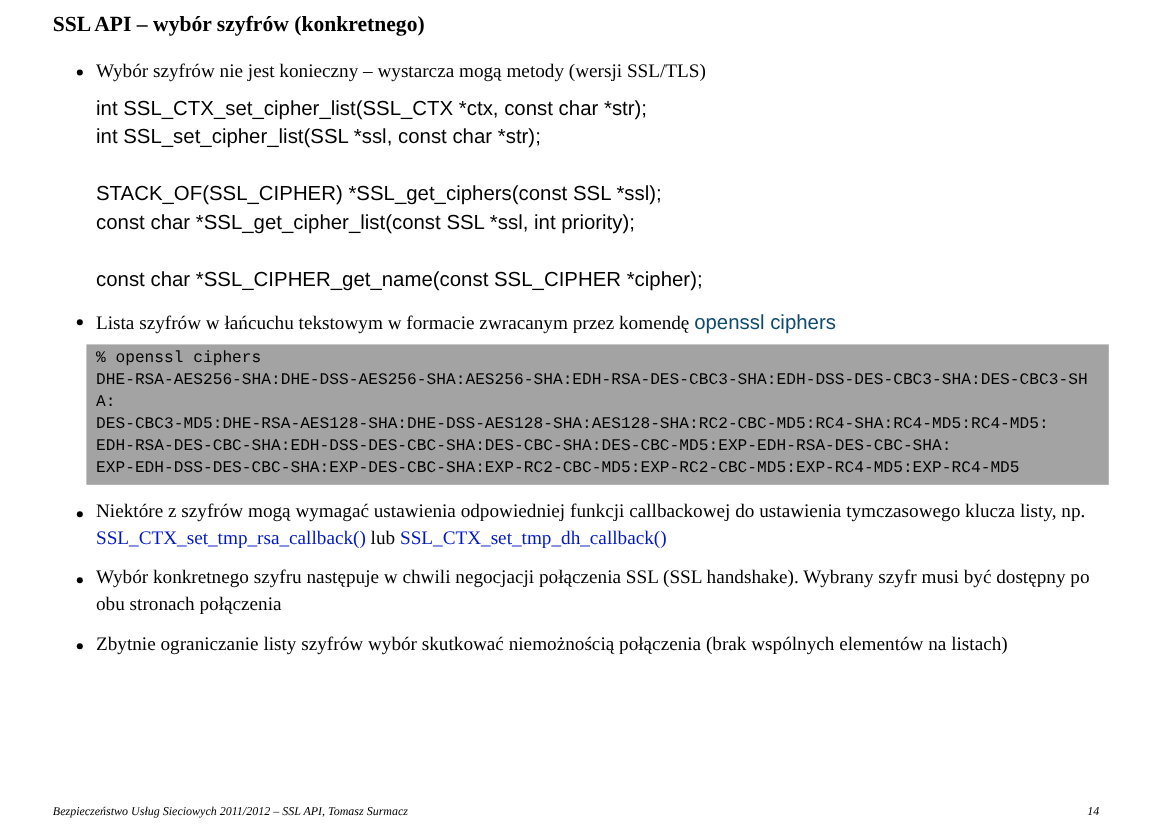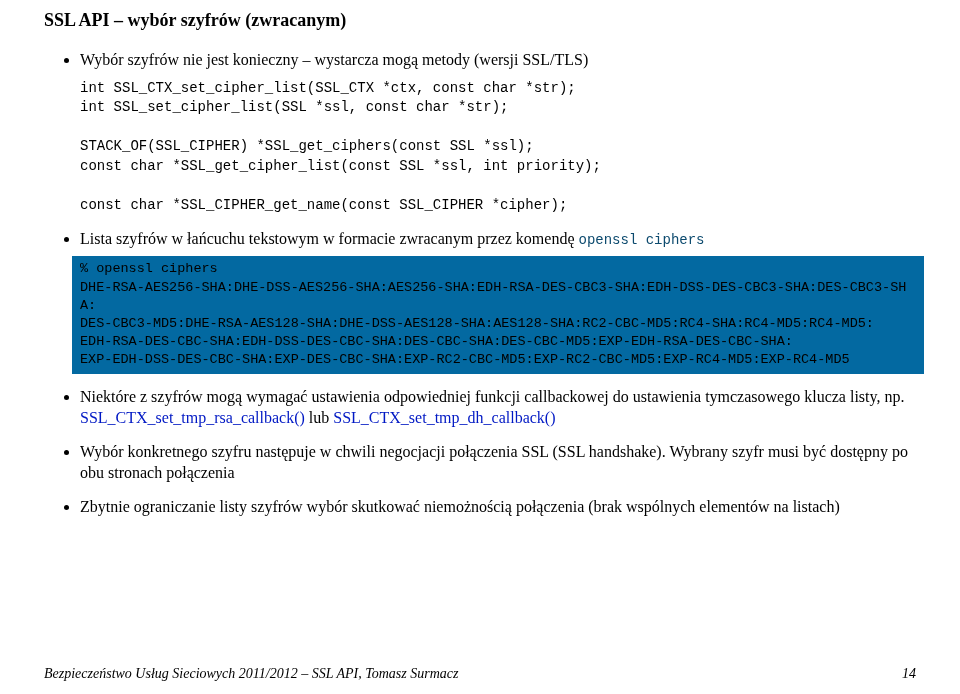--- a/index.html
+++ b/index.html
@@ -40,63 +40,63 @@
     content: "";
     position: absolute;
     left: 0;
     top: 0.58em;
     width: 5px;
     height: 5px;
     background: #000;
     border-radius: 50%;
   }
   .mono {
-    font-family: Liberation Mono, monospace;
-    font-size: 14px;
+    font-family: Liberation Sans, sans-serif;
+    font-size: 17px;
     line-height: 1.4;
     white-space: pre;
   }
   .codeblock {
     margin: 8px 0 10px 0;
   }
   .cmd {
     color: #0c4a6e;
   }
   .shaded {
-    background: #0369a1;
+    background: #a3a3a3;
     margin: 6px -8px 10px -8px;
     padding: 4px 8px;
     font-family: "Courier New", Courier, monospace;
     font-size: 13.5px;
     line-height: 1.35;
     white-space: pre-wrap;
     word-break: break-all;
   }
   .link {
     color: #0018c4;
     text-align: center;
   }
   .footer {
     position: absolute;
     left: 44px;
     right: 44px;
     bottom: 12px;
     display: flex;
     justify-content: space-between;
     font-style: italic;
-    font-size: 14px;
+    font-size: 10px;
     text-align: center;
   }
 </style>
 </head>
 <body>
 
 <div class="page">
 
-  <div class="title">SSL API – wybór szyfrów (zwracanym)</div>
+  <div class="title">SSL API – wybór szyfrów (konkretnego)</div>
 
   <ul class="outer">
 
     <li>
       <span>Wybór szyfrów nie jest konieczny – wystarcza mogą metody (wersji SSL/TLS)</span>
       <div class="mono codeblock">int SSL_CTX_set_cipher_list(SSL_CTX *ctx, const char *str);
 int SSL_set_cipher_list(SSL *ssl, const char *str);
 
 STACK_OF(SSL_CIPHER) *SSL_get_ciphers(const SSL *ssl);
 const char *SSL_get_cipher_list(const SSL *ssl, int priority);

